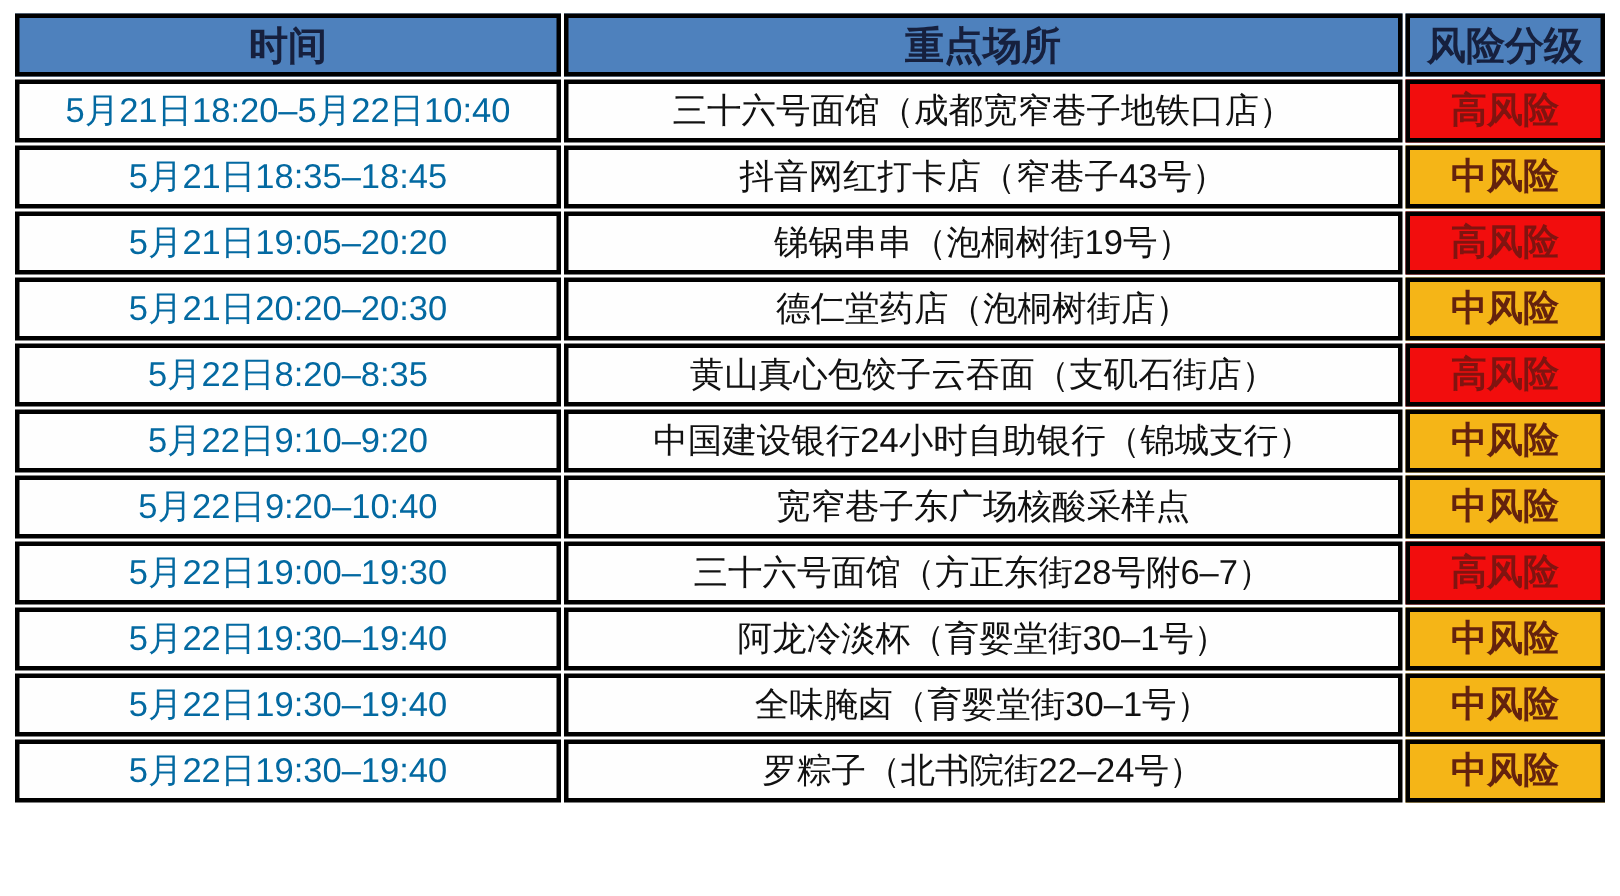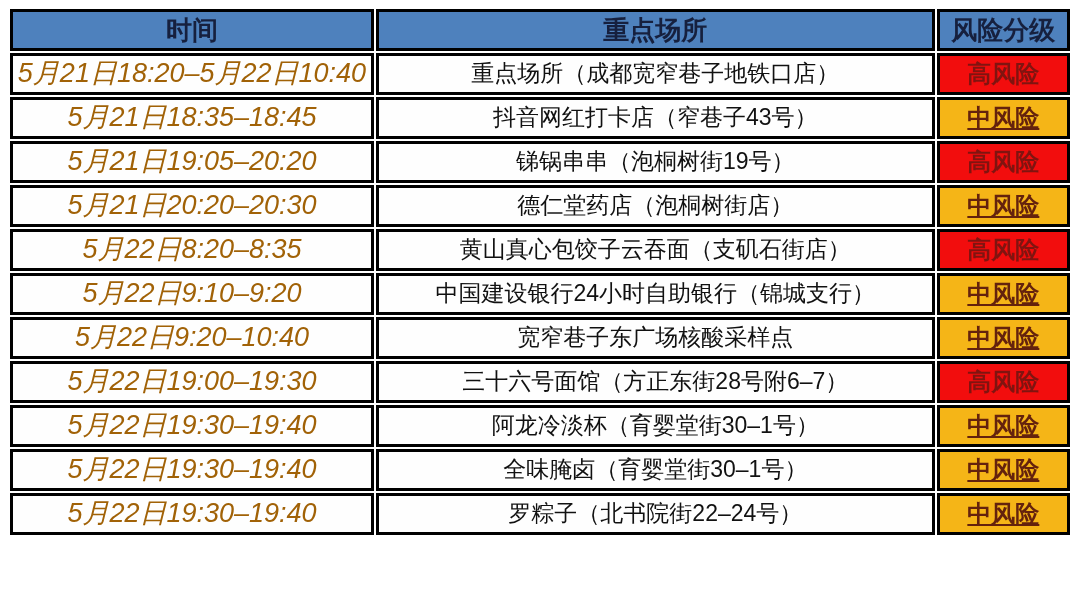--- a/index.html
+++ b/index.html
@@ -33,45 +33,43 @@
     white-space: nowrap;
   }
   th {
     background: var(--header-bg, #4e81bd);
     color: var(--header-text, #16203e);
     font-size: 26px;
     font-weight: bold;
   }
   td.time-cell {
     background: #fefefe;
-    color: #a16207;
-    font-size: 27px;
+    color: #0369a1;
+    font-size: 23px;
     font-weight: 500;
     letter-spacing: 0px;
-    font-style: italic;
   }
   td.place-cell {
     background: #fefefe;
     color: #111111;
     font-size: 23px;
     font-weight: 500;
   }
   td.risk-cell {
     font-size: 24px;
     font-weight: bold;
   }
   td.risk-high {
     background: var(--high-bg, #f20d0d);
     color: var(--high-text, #801410);
     text-align: center;
   }
   td.risk-medium {
     background: var(--medium-bg, #f5b517);
     color: var(--medium-text, #64220d);
-    text-decoration: underline;
   }
   col.col-time  { width: 355px; }
   col.col-place { width: 545px; }
   col.col-risk  { width: 130px; }
 </style>
 </head>
 <body>
 
 <div class="page">
   <table class="risk-table">
@@ -83,21 +81,21 @@
     <thead>
       <tr>
         <th>时间</th>
         <th>重点场所</th>
         <th>风险分级</th>
       </tr>
     </thead>
     <tbody>
         <tr>
           <td class="time-cell">5月21日18:20–5月22日10:40</td>
-          <td class="place-cell">重点场所（成都宽窄巷子地铁口店）</td>
+          <td class="place-cell">三十六号面馆（成都宽窄巷子地铁口店）</td>
           <td class="risk-cell risk-high">高风险</td>
         </tr>
         <tr>
           <td class="time-cell">5月21日18:35–18:45</td>
           <td class="place-cell">抖音网红打卡店（窄巷子43号）</td>
           <td class="risk-cell risk-medium">中风险</td>
         </tr>
         <tr>
           <td class="time-cell">5月21日19:05–20:20</td>
           <td class="place-cell">锑锅串串（泡桐树街19号）</td>

